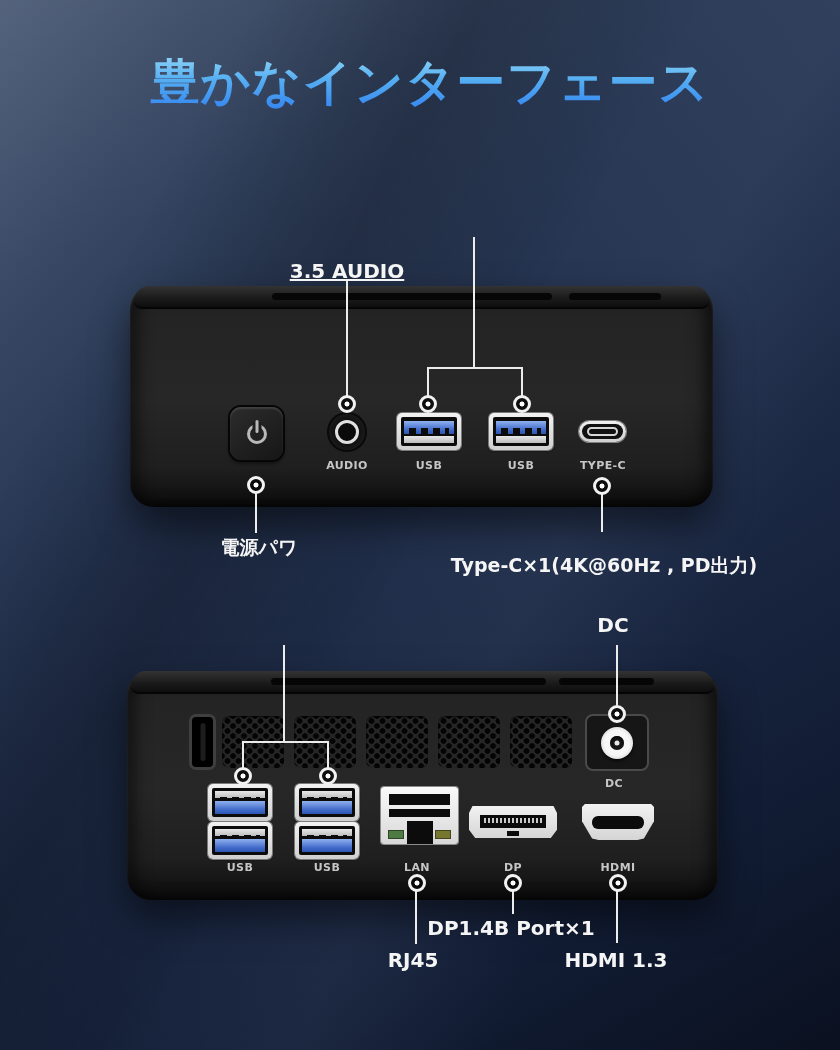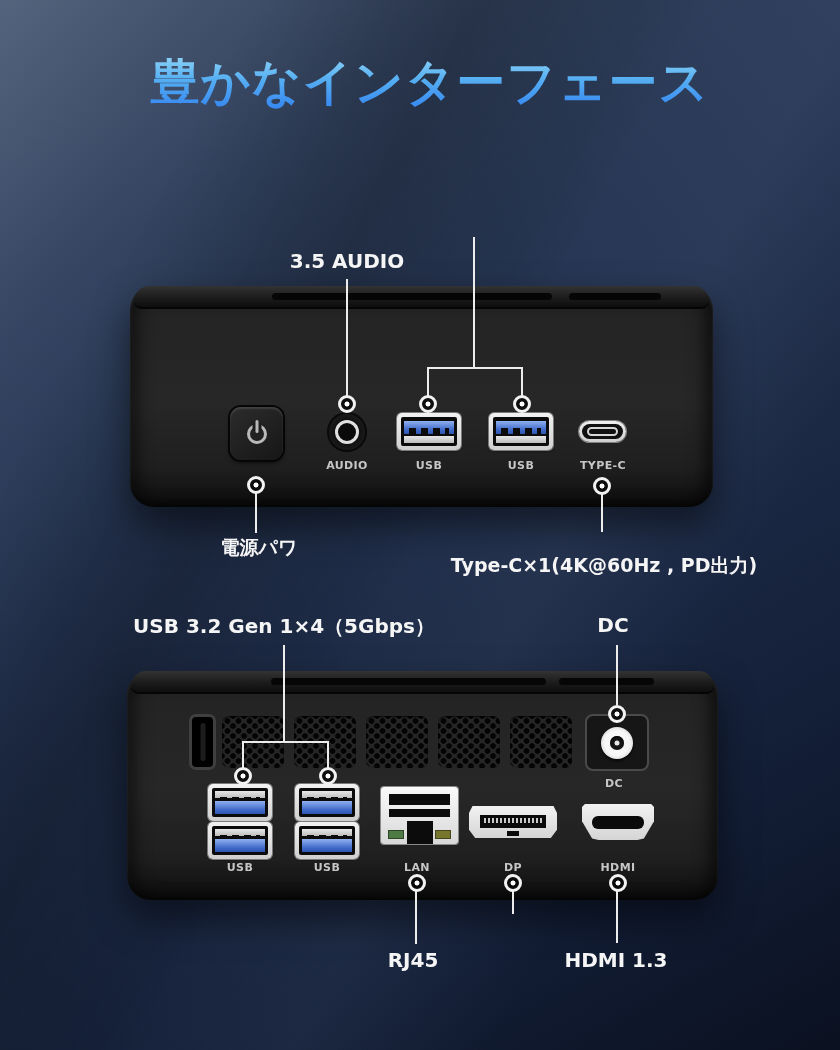--- a/index.html
+++ b/index.html
@@ -117,21 +117,21 @@
 
   <h1 class="title">豊かなインターフェース</h1>
 
   <div class="vline" style="left:473px;top:237px;height:131px;"></div>
   <div class="hline" style="left:427px;top:367px;width:96px;"></div>
   <div class="vline" style="left:427px;top:367px;height:30px;"></div>
   <div class="vline" style="left:521px;top:367px;height:30px;"></div>
   <div class="cdot" style="left:428px;top:404px;"></div>
   <div class="cdot" style="left:522px;top:404px;"></div>
 
-  <div class="callout" style="left:347px;top:249px;">3.5 AUDIO</div>
+  <div class="callout" style="left:347px;top:259px;text-decoration:underline;">3.5 AUDIO</div>
   <div class="vline" style="left:346px;top:279px;height:117px;"></div>
   <div class="cdot" style="left:347px;top:404px;"></div>
 
   <div class="device" style="left:130px;top:286px;width:583px;height:221px;">
     <div class="lid">
       <div class="lid-slot" style="left:138px;width:280px;"></div>
       <div class="lid-slot" style="left:435px;width:92px;"></div>
     </div>
   </div>
 
@@ -168,21 +168,20 @@
   <div class="plabel" style="left:603px;top:459px;">TYPE-C</div>
 
   <div class="cdot" style="left:256px;top:485px;"></div>
   <div class="vline" style="left:255px;top:493px;height:40px;"></div>
   <div class="callout small" style="left:259px;top:535px;">電源パワ</div>
 
   <div class="cdot" style="left:602px;top:486px;"></div>
   <div class="vline" style="left:601px;top:494px;height:38px;"></div>
   <div class="callout small" style="left:604px;top:533px;margin-top:20px;">Type-C×1(4K@60Hz , PD出力)</div>
 
-  <div class="callout" style="left:284px;top:613px;">USB 3.2 Gen 1×4（5Gbps）</div>
   <div class="vline" style="left:283px;top:645px;height:97px;"></div>
   <div class="hline" style="left:242px;top:741px;width:87px;"></div>
   <div class="vline" style="left:242px;top:741px;height:29px;"></div>
   <div class="vline" style="left:327px;top:741px;height:29px;"></div>
   <div class="cdot" style="left:243px;top:776px;"></div>
   <div class="cdot" style="left:328px;top:776px;"></div>
 
   <div class="callout" style="left:613px;top:613px;">DC</div>
   <div class="vline" style="left:616px;top:645px;height:60px;"></div>
   <div class="cdot" style="left:617px;top:714px;"></div>
@@ -257,15 +256,16 @@
   <div class="plabel" style="left:513px;top:861px;text-align:center;">DP</div>
   <div class="plabel" style="left:618px;top:861px;">HDMI</div>
 
   <div class="cdot" style="left:417px;top:883px;"></div>
   <div class="vline" style="left:415px;top:891px;height:53px;"></div>
   <div class="cdot" style="left:513px;top:883px;"></div>
   <div class="vline" style="left:512px;top:891px;height:23px;"></div>
   <div class="cdot" style="left:618px;top:883px;"></div>
   <div class="vline" style="left:616px;top:891px;height:52px;"></div>
 
+  <div class="callout" style="left:511px;top:916px;">DP1.4B Port×1</div>
   <div class="callout" style="left:413px;top:948px;">RJ45</div>
   <div class="callout" style="left:616px;top:948px;">HDMI 1.3</div>
 </div>
 
 </body></html>

